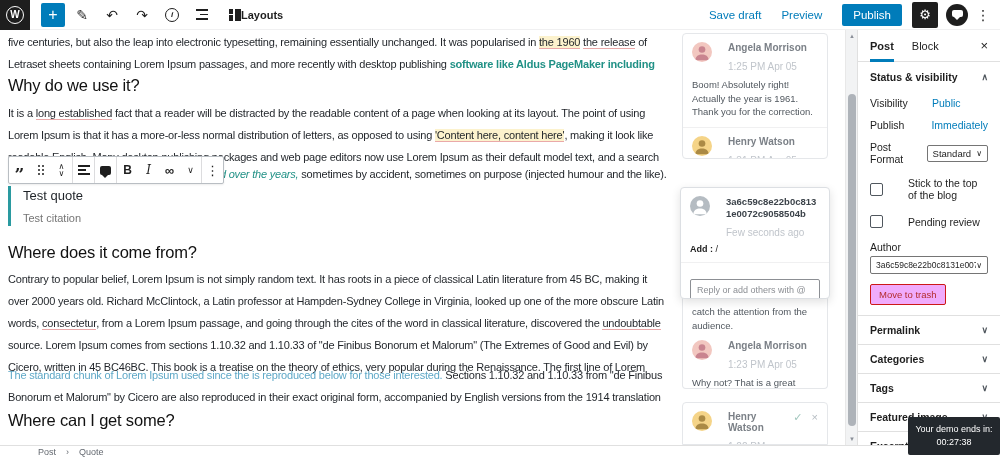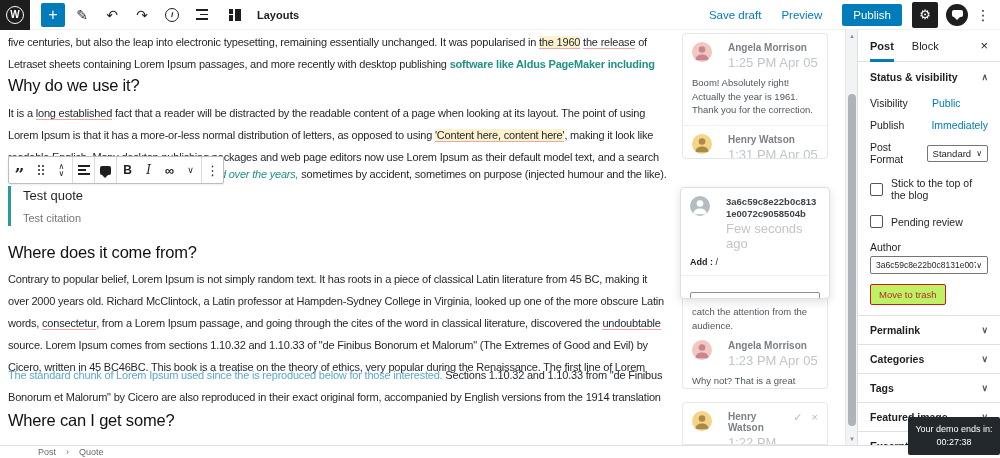--- a/index.html
+++ b/index.html
@@ -16,21 +16,21 @@
     font-size:10px; font-weight:bold; display:flex; align-items:center; justify-content:center; }
   .add-btn { width:24px; height:24px; margin-left:11px; background:#007cba; color:#fff;
     border-radius:2px; font-size:16px; display:flex; align-items:center; justify-content:center; }
   .tb-icon { width:26px; height:26px; display:flex; align-items:center; justify-content:center;
     font-size:14px; color:#1e1e1e; margin-left:4px; }
   .info-circ { width:14px; height:14px; border:1.4px solid #1e1e1e; border-radius:50%;
     font-size:8px; font-weight:bold; font-style:italic; display:flex; align-items:center; justify-content:center; }
   .listview { display:flex; flex-direction:column; gap:2.5px; }
   .listview i { display:block; width:12px; height:1.8px; background:#1e1e1e; }
   .listview i:nth-child(2){ width:8px; margin-left:4px; }
-  .layouts-btn { display:flex; align-items:center; gap:16px; margin-left:14px; font-size:11px;
+  .layouts-btn { display:flex; align-items:center; gap:0; margin-left:14px; font-size:11px;
     color:#1e1e1e; font-weight:bold; }
   .layouts-ic { width:12px; height:12px; background:#1e1e1e; position:relative; }
   .layouts-ic::after { content:""; position:absolute; left:4px; top:0; width:1.6px; height:12px; background:#fff; }
   .layouts-ic::before { content:""; position:absolute; left:0; top:5px; width:4px; height:1.6px; background:#fff; }
   .topbar-right { margin-left:auto; display:flex; align-items:center; }
   .link-btn { color:#007cba; font-size:11.5px; margin-right:20px; }
   .publish-btn { background:#007cba; color:#fff; font-size:11.5px; border-radius:2px;
     padding:5px 11px; margin-right:10px; }
   .gear-btn { width:26px; height:26px; background:#1e1e1e; color:#fff; border-radius:2px;
     display:flex; align-items:center; justify-content:center; font-size:13px; margin-right:8px; }
@@ -75,21 +75,21 @@
   .pin-ic::after { content:""; position:absolute; left:2px; top:9px; border:3px solid transparent; border-top-color:#1e1e1e; }
   .b-ic { font-weight:bold; } .i-ic { font-style:italic; font-family:"DejaVu Serif", serif; }
   .link-ic { font-weight:bold; font-size:13px; } .chev-ic { font-size:9px; } .more-ic { font-size:13px; }
 
   
   .com-card { position:absolute; background:#fff; border:1px solid #e5e7ea; border-radius:4px;
     padding:8px 9px; font-size:9.5px; color:#50575e; overflow:hidden; }
   .com-head { display:flex; align-items:flex-start; gap:16px; margin-bottom:6px; }
   .avatar { width:20px; height:20px; border-radius:50%; flex:none; overflow:hidden; }
   .com-name { font-size:10px; font-weight:bold; color:#7b8087; line-height:11px; }
-  .com-time { font-size:13px; color:#c0c5cb; margin-top:2px; }
+  .com-time { font-size:10px; color:#c0c5cb; margin-top:8px; }
   .com-body { line-height:13.5px; color:#50575e; }
   .com-div { height:1px; background:#f0f0f1; margin:8px -9px; }
   .mention { color:#219186; font-weight:bold; }
   .reply-card { box-shadow:0 3px 10px rgba(0,0,0,.12); border-color:#dcdfe3; z-index:5; }
   .hash-name { font-size:9.5px; font-weight:bold; color:#3c434a; word-break:break-all; line-height:11.5px; }
   .addline { font-size:9px; margin:2px 0 0; color:#1e1e1e; }
   .addline b { font-weight:bold; }
   .reply-input { width:100%; height:21px; border:1px solid #8c8f94; border-radius:2px;
     font-size:9px; padding:0 6px; color:#1e1e1e; font-family:"Liberation Sans", sans-serif; margin-top:8px; }
   .reply-input::placeholder { color:#8c8f94; }
@@ -112,28 +112,28 @@
   .tab.active::after { content:""; position:absolute; left:0; right:0; bottom:0; height:3px; background:#007cba; }
   .tabs .close { margin-left:auto; font-size:13px; color:#1e1e1e; }
   .sec-head { display:flex; align-items:center; justify-content:space-between; padding:9px 12px;
     font-size:10.5px; font-weight:bold; border-bottom:0; }
   .sec-caret { font-size:9px; color:#50575e; }
   .kv { display:flex; align-items:center; padding:5px 12px; }
   .kv .k { width:62px; color:#1e1e1e; }
   .kv .v { color:#007cba; }
   .mini-select { margin-left:auto; border:1px solid #757575; border-radius:2px; padding:2px 5px;
     font-size:9.5px; display:flex; align-items:center; gap:5px; color:#1e1e1e; }
-  .chk-row { display:flex; align-items:center; gap:8px; padding:7px 12px; }
+  .chk-row { display:flex; align-items:center; gap:25px; padding:7px 12px; }
   .chk { width:13px; height:13px; border:1px solid #50575e; border-radius:2px; background:#fff; flex:none; }
   .author-label { padding:6px 12px 3px; color:#1e1e1e; }
   .author-select { margin:0 12px; border:1px solid #757575; border-radius:2px; padding:3px 5px;
     font-size:8.5px; display:flex; align-items:center; color:#1e1e1e; }
   .author-select .txt { overflow:hidden; white-space:nowrap; max-width:108px; }
   .author-select .crt { margin-left:auto; font-size:8px; }
-  .trash-btn { margin:10px 12px; border:1px solid #cc1818; color:#b32d2e; background:#bef264;
+  .trash-btn { margin:10px 12px; border:1px solid #cc1818; color:#b32d2e; background:#f0abfc;
     border-radius:2px; font-size:9.5px; padding:4px 8px; display:inline-block; }
   .panel-row { display:flex; align-items:center; justify-content:space-between; padding:8px 12px;
     font-weight:bold; font-size:10.5px; border-top:1px solid #e0e0e0; }
 
   
   .footer { position:absolute; left:0; right:0; bottom:0; height:13px; background:#fff;
     border-top:1px solid #e0e0e0; display:flex; align-items:center; padding-left:38px;
     font-size:9px; color:#646970; gap:10px; z-index:20; }
   .demo-box { position:absolute; left:908px; top:417px; width:92px; height:38px; background:#23282d;
     color:#fff; border-radius:2px; z-index:40; display:flex; flex-direction:column;

